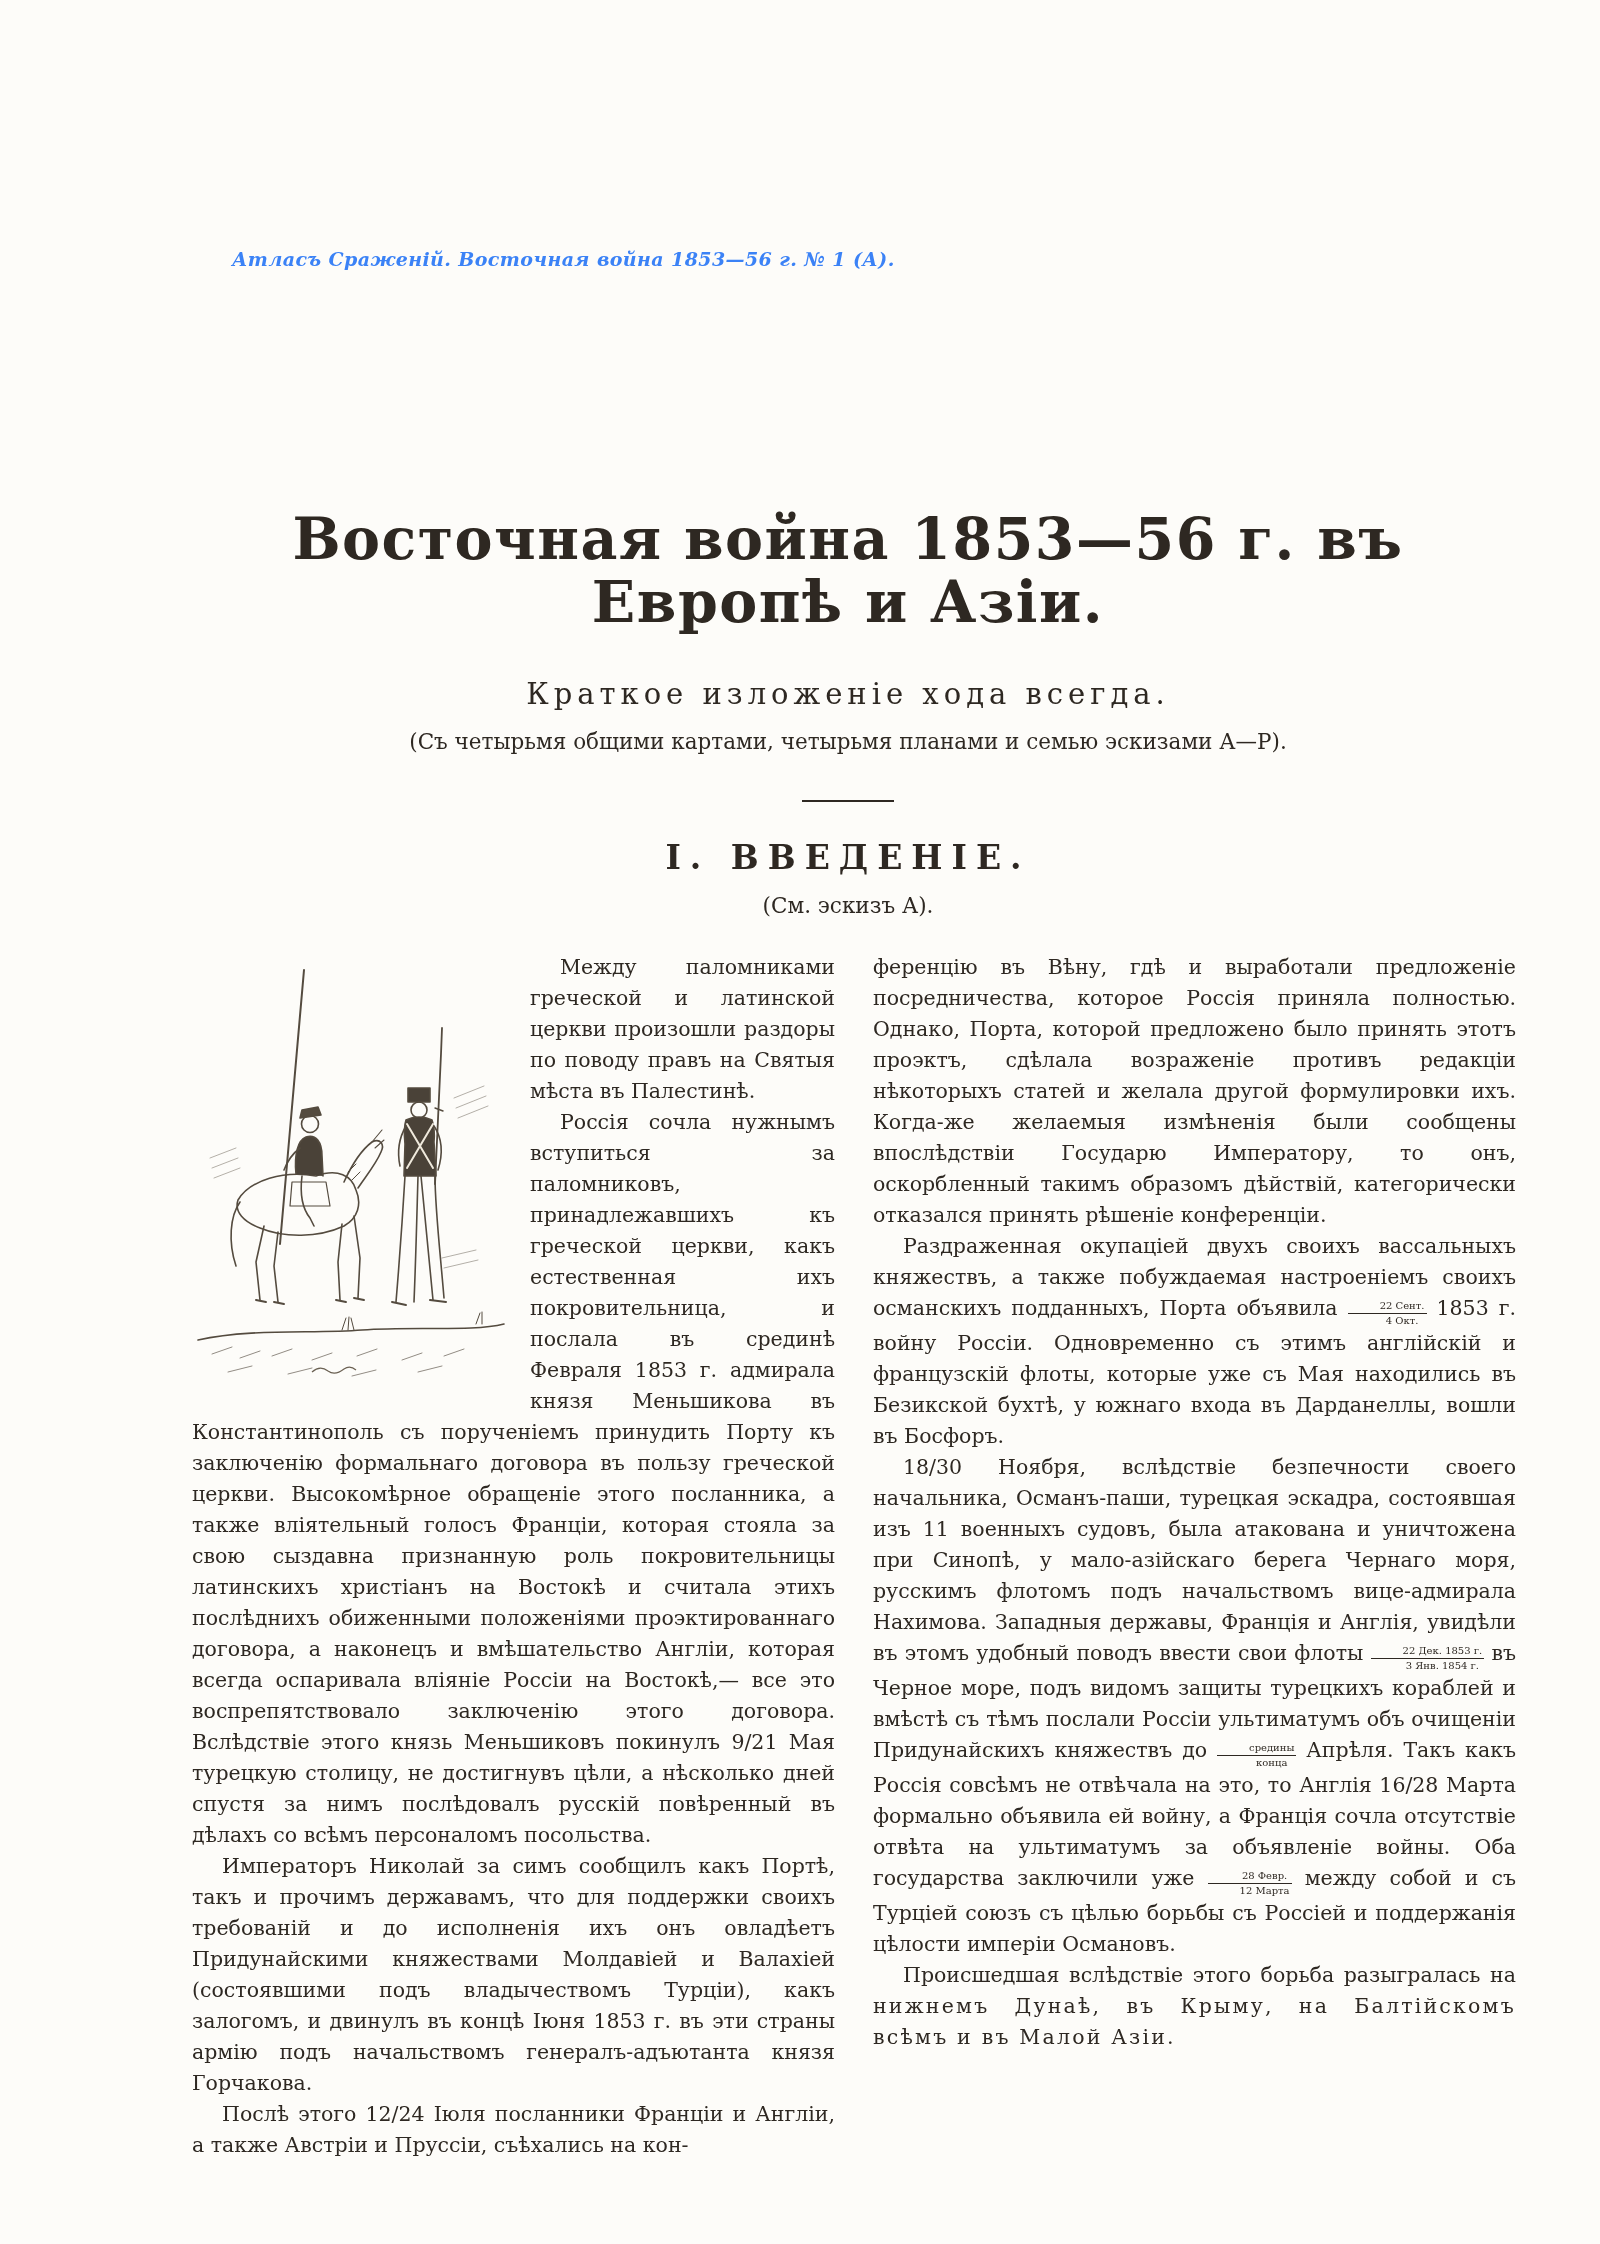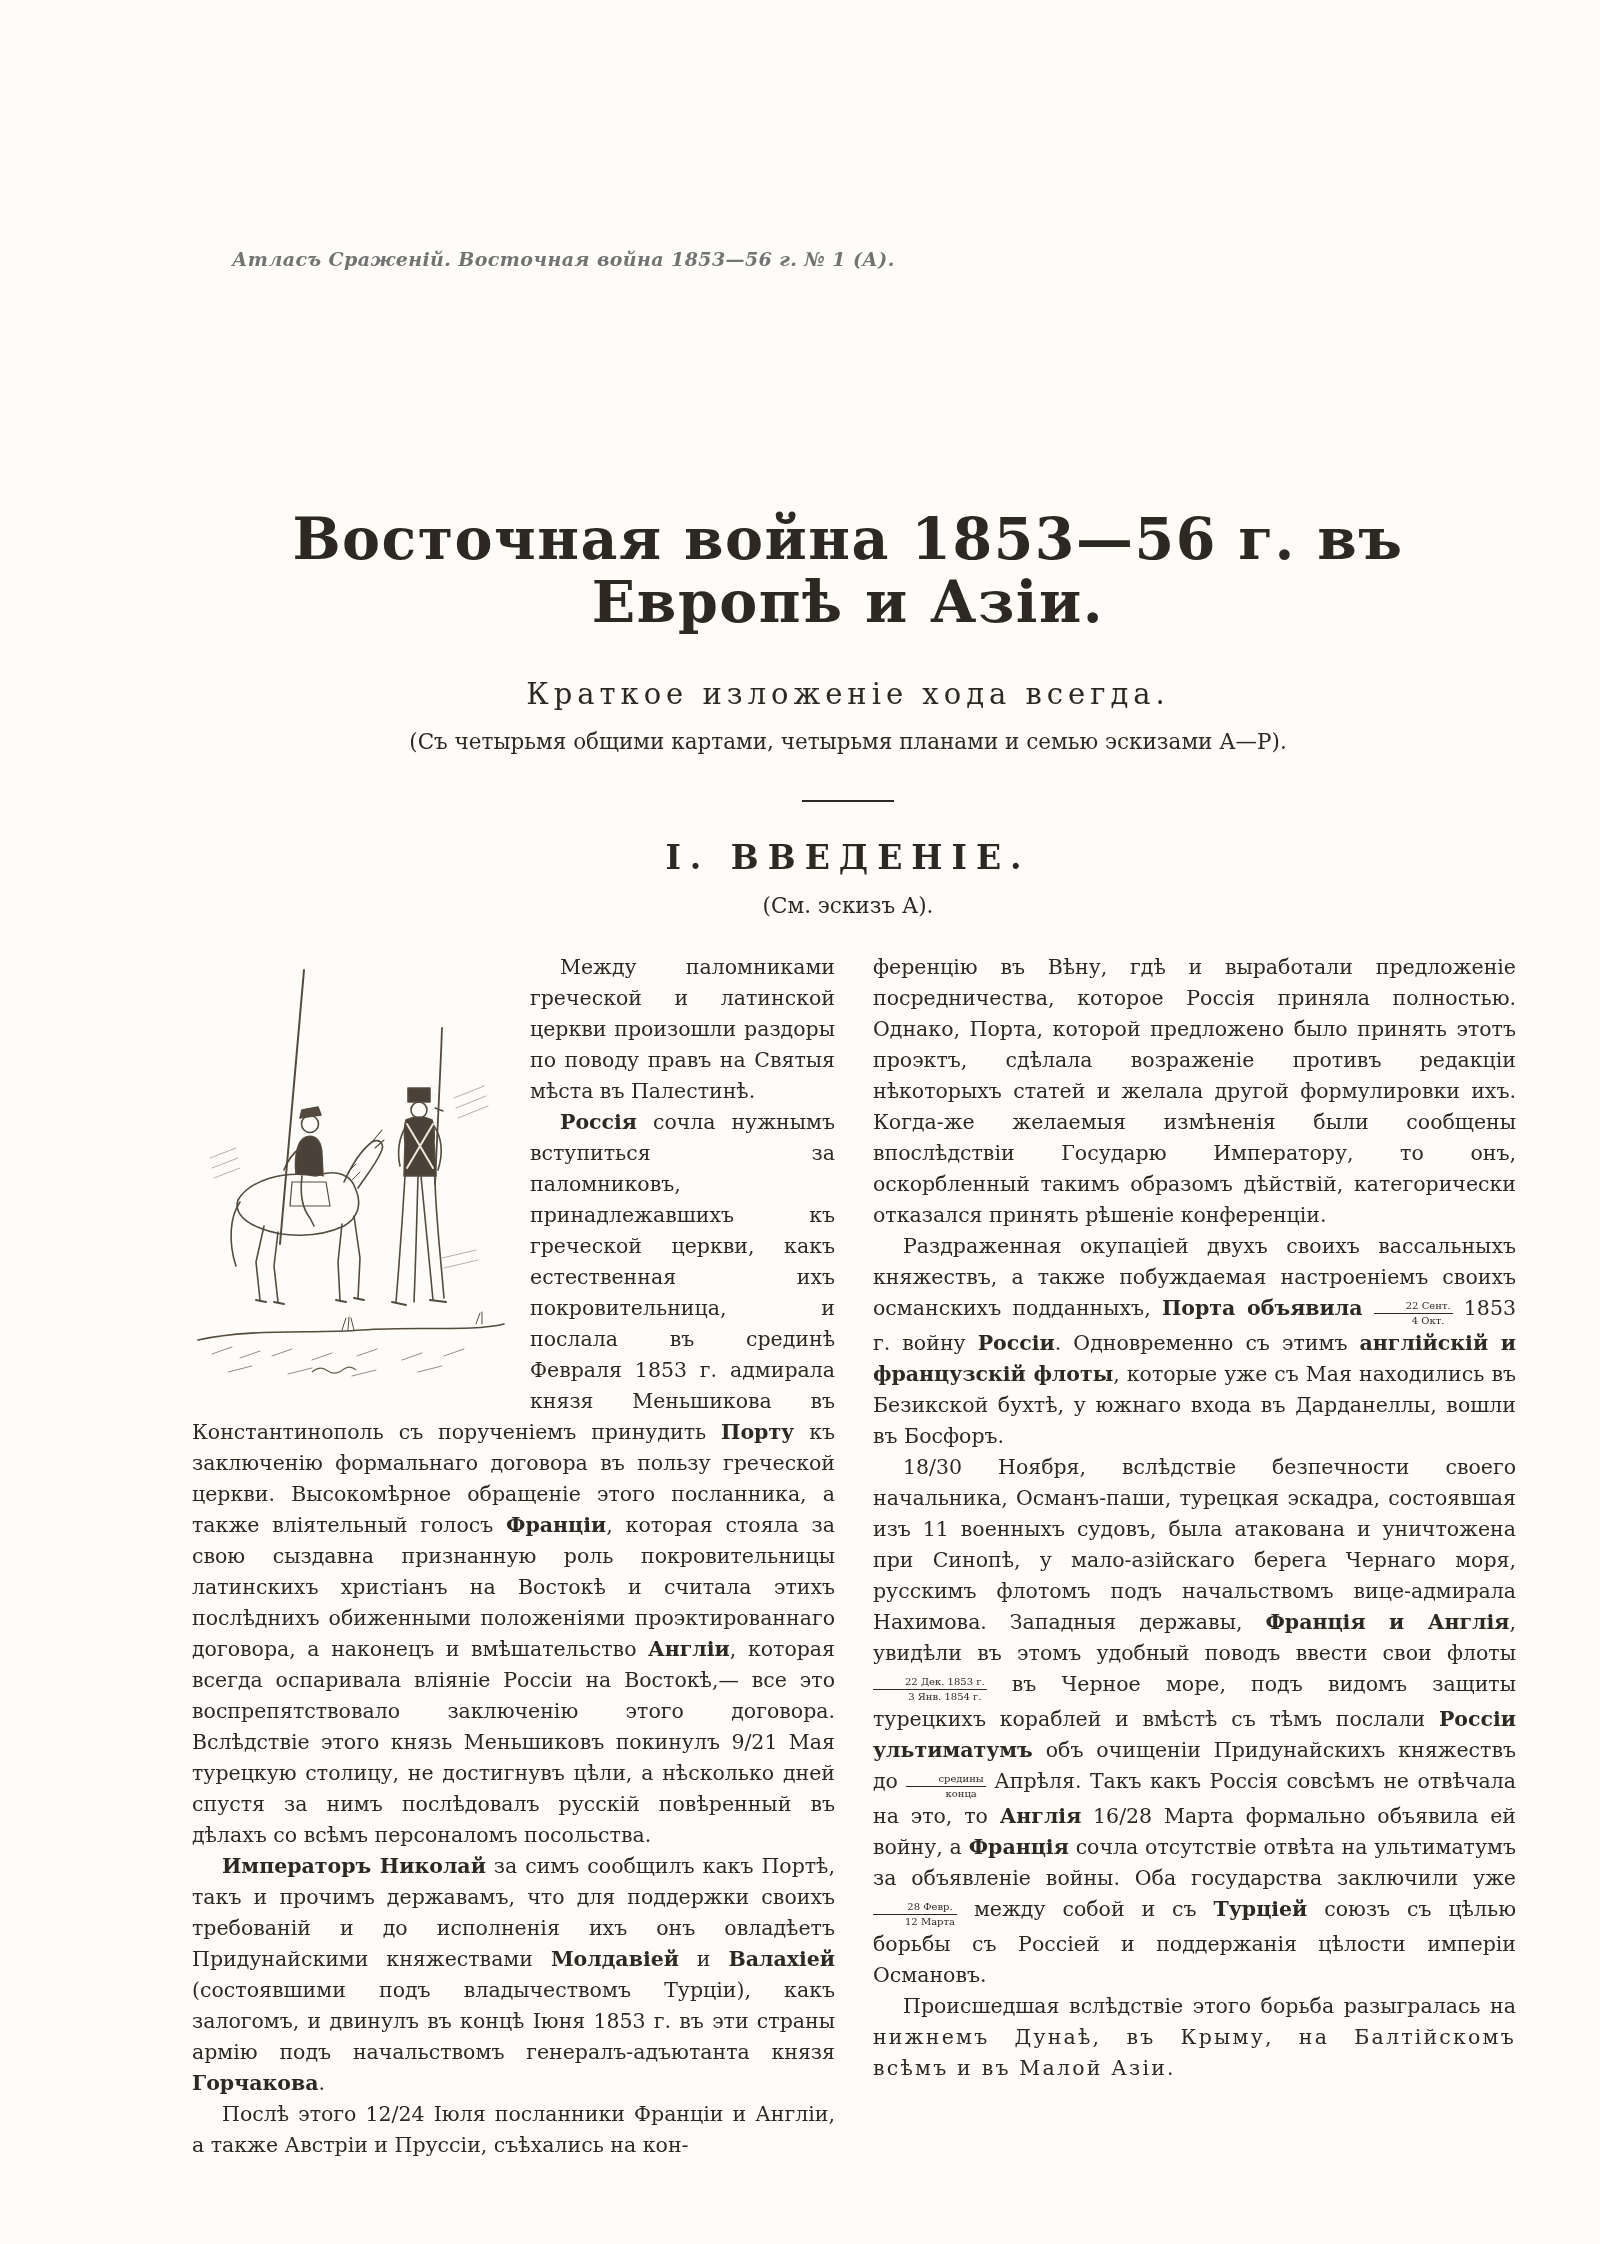--- a/index.html
+++ b/index.html
@@ -11,21 +11,21 @@
     background:#fdfcf9;
     color:#2e2822;
     font-family:"DejaVu Serif", serif;
     box-sizing:border-box;
     overflow:hidden;
   }
   .running-head {
     position:absolute; top:248px; left:232px;
     font-style:italic; font-weight:700;
     font-size:19px; letter-spacing:0.4px;
-    color:#737373;
+    color:#3b82f6;
   }
   .content { padding:508px 84px 0 180px; }
   .title {
     margin:0; text-align:center;
     font-size:57px; font-weight:700;
     letter-spacing:1.5px; line-height:1.1;
   }
   .subtitle {
     margin:44px 0 0; text-align:center;
     font-size:29px; font-weight:400; letter-spacing:5px;
@@ -34,21 +34,21 @@
   .rule-top { width:92px; height:0; border-top:2.5px solid #2e2822; margin:46px auto 0; }
   .section-heading {
     margin:36px 0 0; text-align:center;
     font-size:33px; font-weight:700; letter-spacing:9px;
   }
   .section-note { margin:16px 0 0; text-align:center; font-size:21.5px; }
   .columns { margin-top:34px; display:flex; gap:38px;margin-left:12px; }
   .col { flex:1; font-size:20.5px; line-height:31px; text-align:justify; }
   .para { margin:0; }
   .para.indent { text-indent:30px; }
-  .b { font-weight:700; }
+  .b { font-weight:400; }
   .sp { letter-spacing:2.2px; }
   .frac {
     display:inline-block; vertical-align:-9px; text-align:center;
     font-size:10px; line-height:14px; font-weight:400; letter-spacing:0;
   }
   .frac .ft { display:block; border-bottom:1px solid #2e2822; padding:0 2px; }
   .frac .fb { display:block; padding:0 2px; }
   .illustration { float:left; width:318px; height:440px; margin:6px 20px 6px 0; }
 </style>
 </head>

